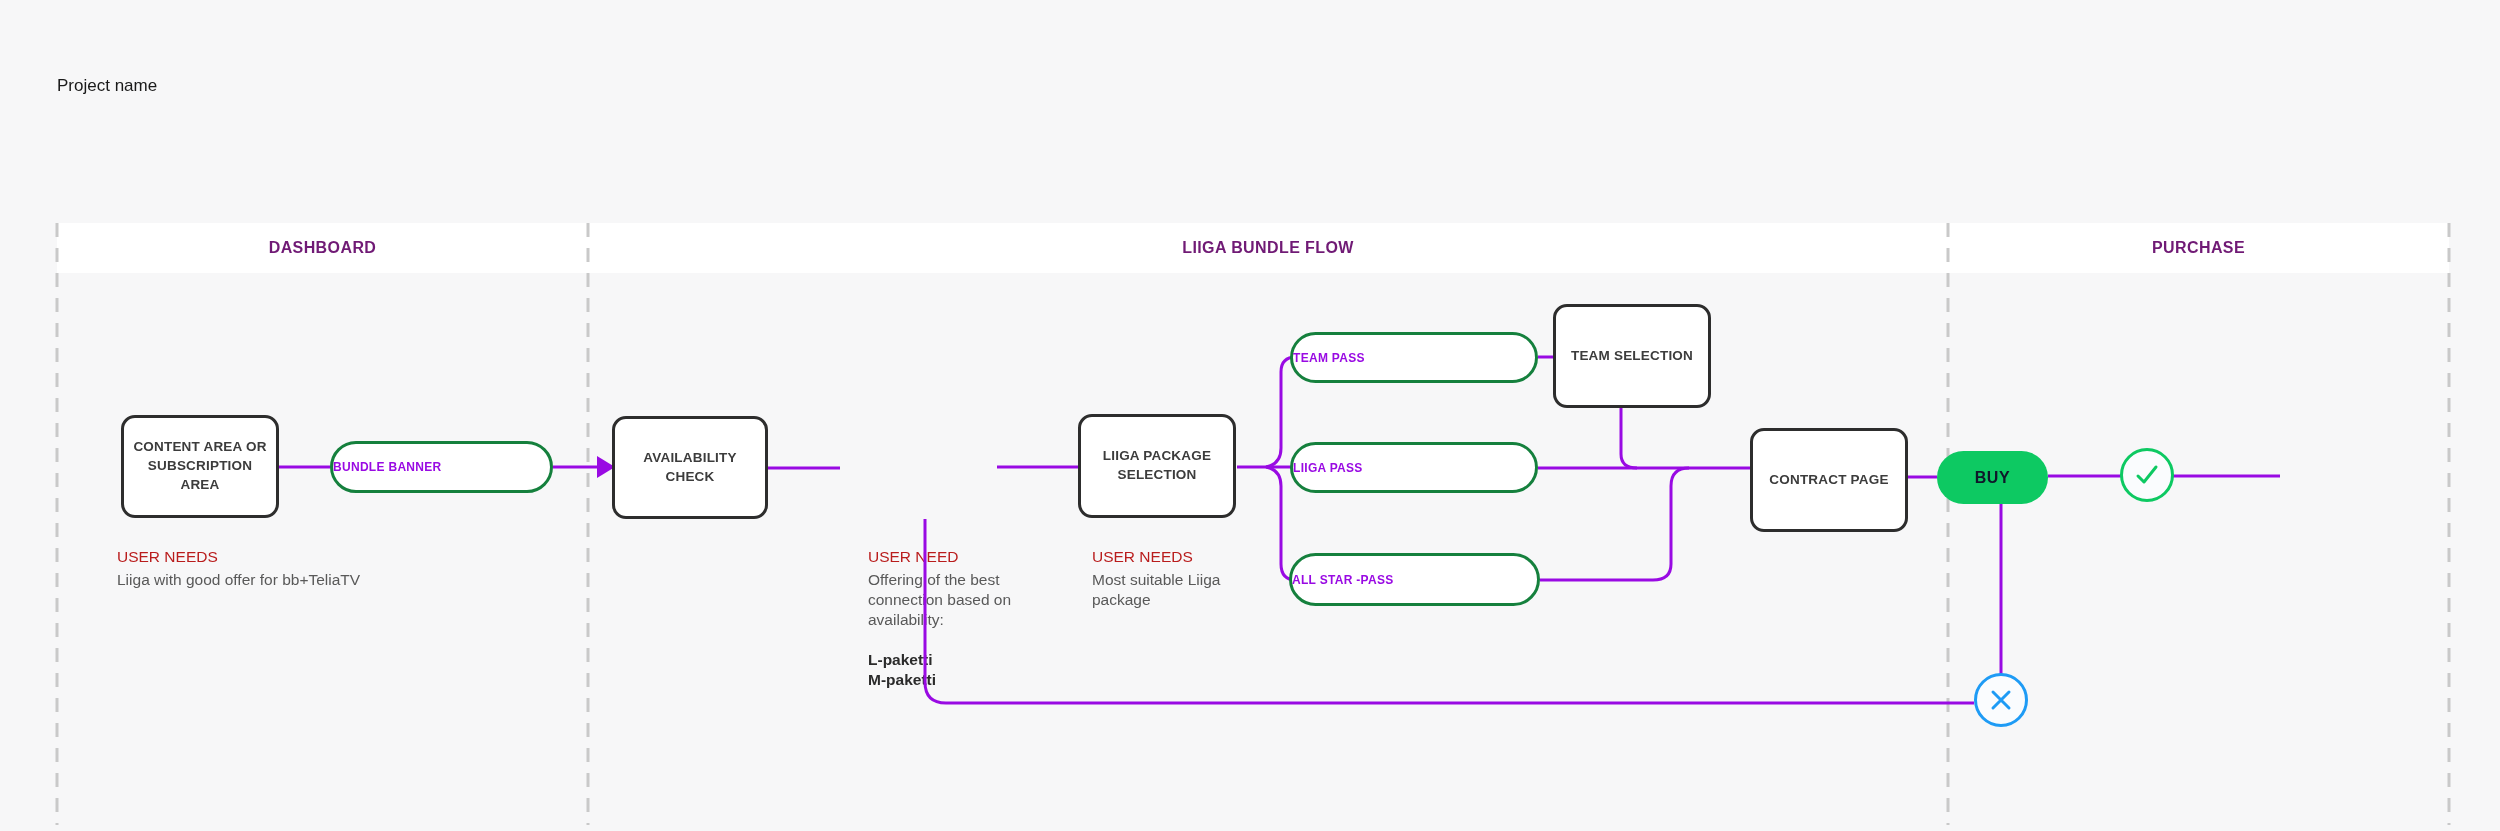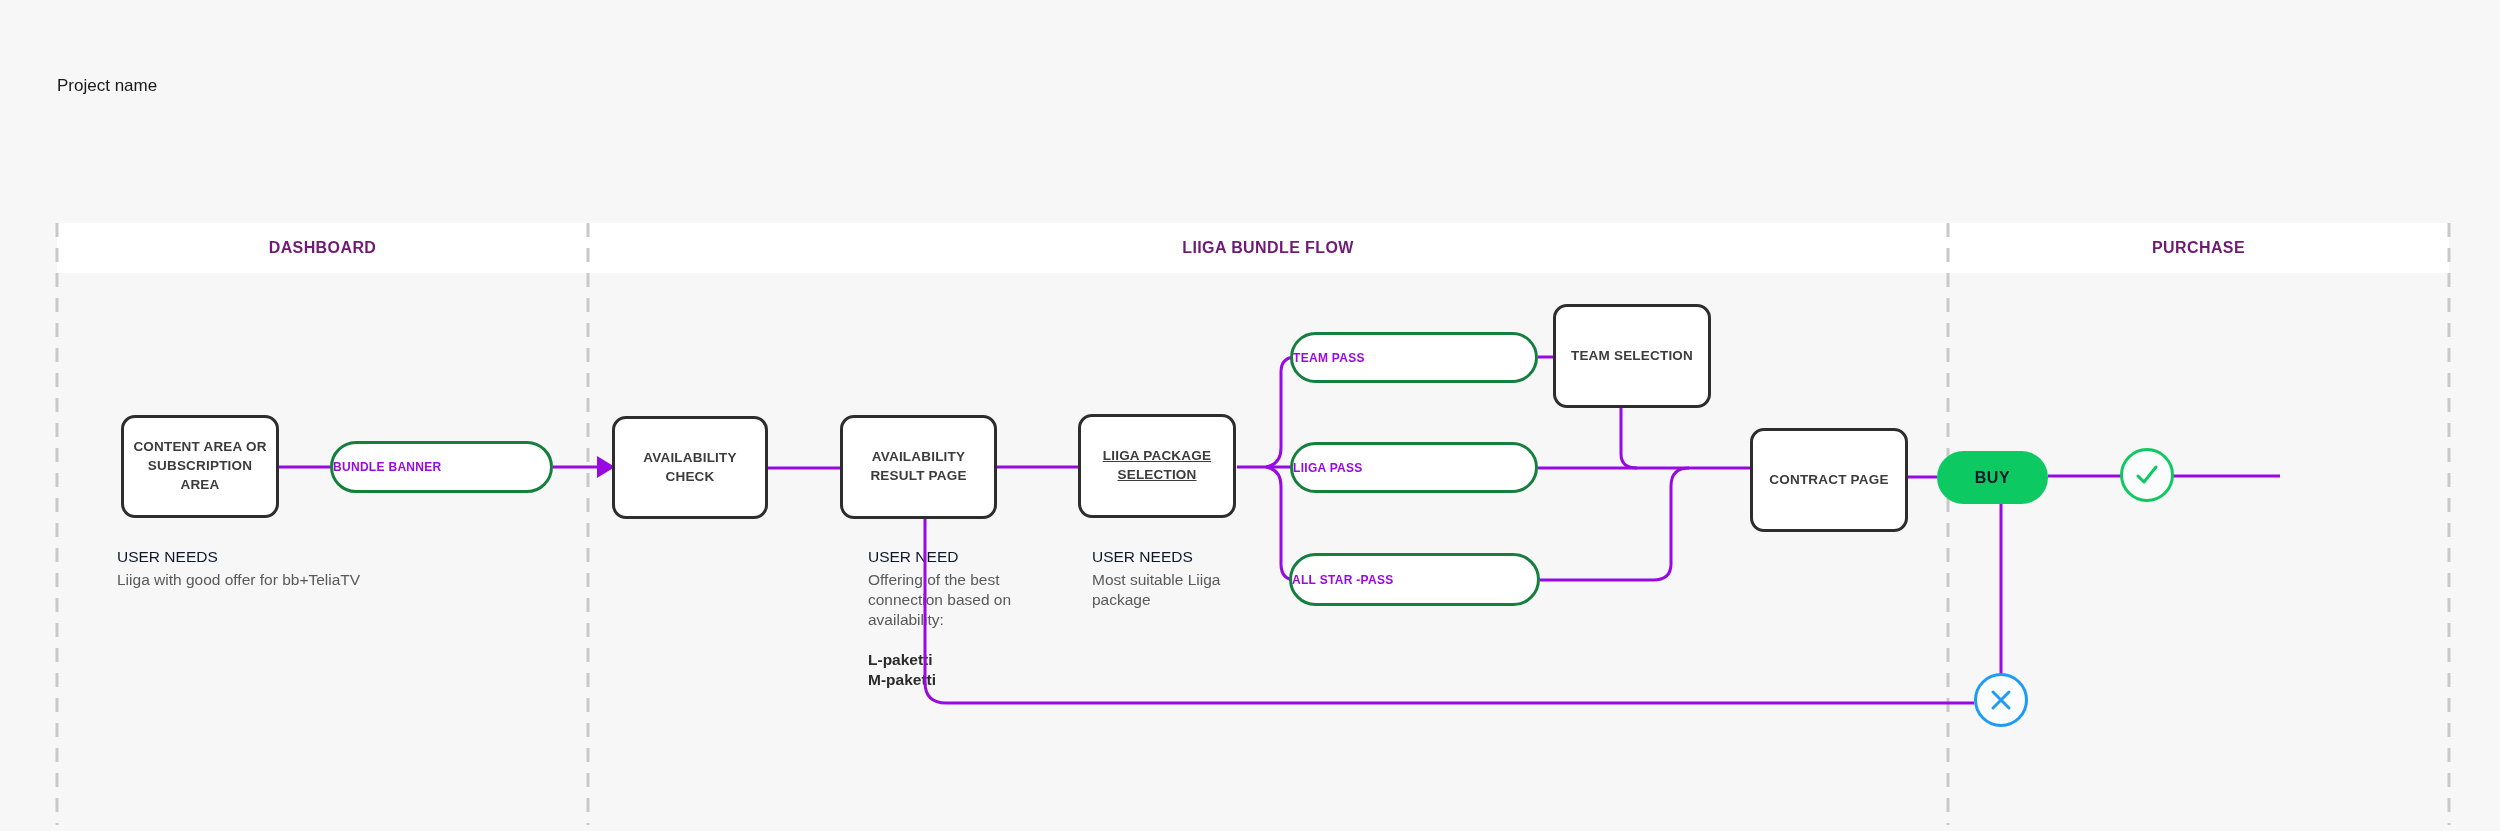--- a/index.html
+++ b/index.html
@@ -34,21 +34,21 @@
     display:flex;align-items:center;justify-content:center;
     font-size:16px;font-weight:700;color:#0f172a;letter-spacing:.6px;box-sizing:border-box;
   }
   .circle-node{
     position:absolute;width:54px;height:54px;border-radius:50%;background:#FAFCFE;
     display:flex;align-items:center;justify-content:center;box-sizing:border-box;
   }
   .circle-green{border:3px solid #0DC962;}
   .circle-blue{border:3px solid #1E9BF5;}
   .ann{position:absolute;font-size:15.5px;line-height:20px;color:#595959;}
-  .ann-title{color:#0f172a;margin-bottom:3px;}
+  .ann-title{color:#b91c1c;margin-bottom:3px;}
   .ann-packages{margin-top:20px;font-weight:700;color:#2B2B2B;}
 </style>
 </head>
 <body>
 
 <div id="stage">
 
   <div class="project-title">Project name</div>
 
   <div class="lane-band"></div>
@@ -106,25 +106,22 @@
   </div>
 
   <div class="pill" style="left:330px;top:441px;width:223px;height:52px;">
     <span>BUNDLE BANNER</span>
   </div>
 
   <div class="node" style="left:612px;top:416px;width:156px;height:103px;">
     <span>AVAILABILITY CHECK</span>
   </div>
 
-  <div class="node" style="left:840px;top:415px;width:157px;height:104px;">
-    <span>AVAILABILITY RESULT PAGE</span>
-  </div>
 
-  <div class="node" style="left:1078px;top:414px;width:158px;height:104px;text-decoration:underline;">
+  <div class="node" style="left:1078px;top:414px;width:158px;height:104px;">
     <span>LIIGA PACKAGE SELECTION</span>
   </div>
 
   <div class="pill" style="left:1290px;top:332px;width:248px;height:51px;">
     <span>TEAM PASS</span>
   </div>
 
   <div class="node" style="left:1553px;top:304px;width:158px;height:104px;">
     <span>TEAM SELECTION</span>
   </div>

